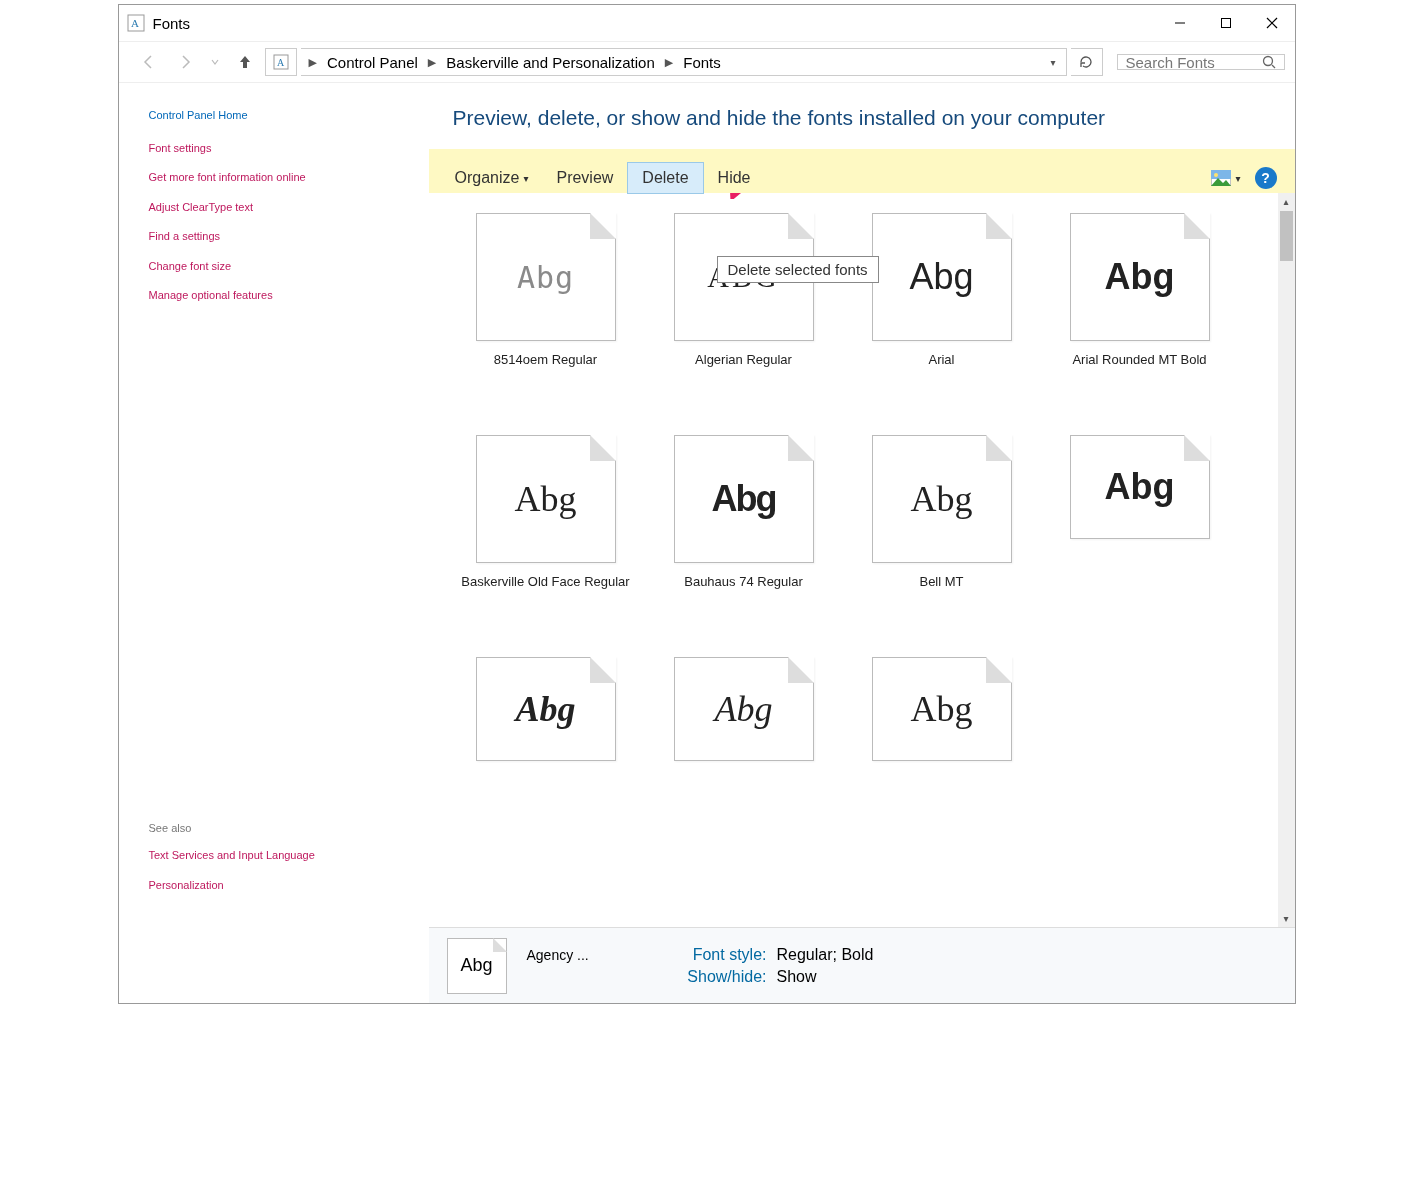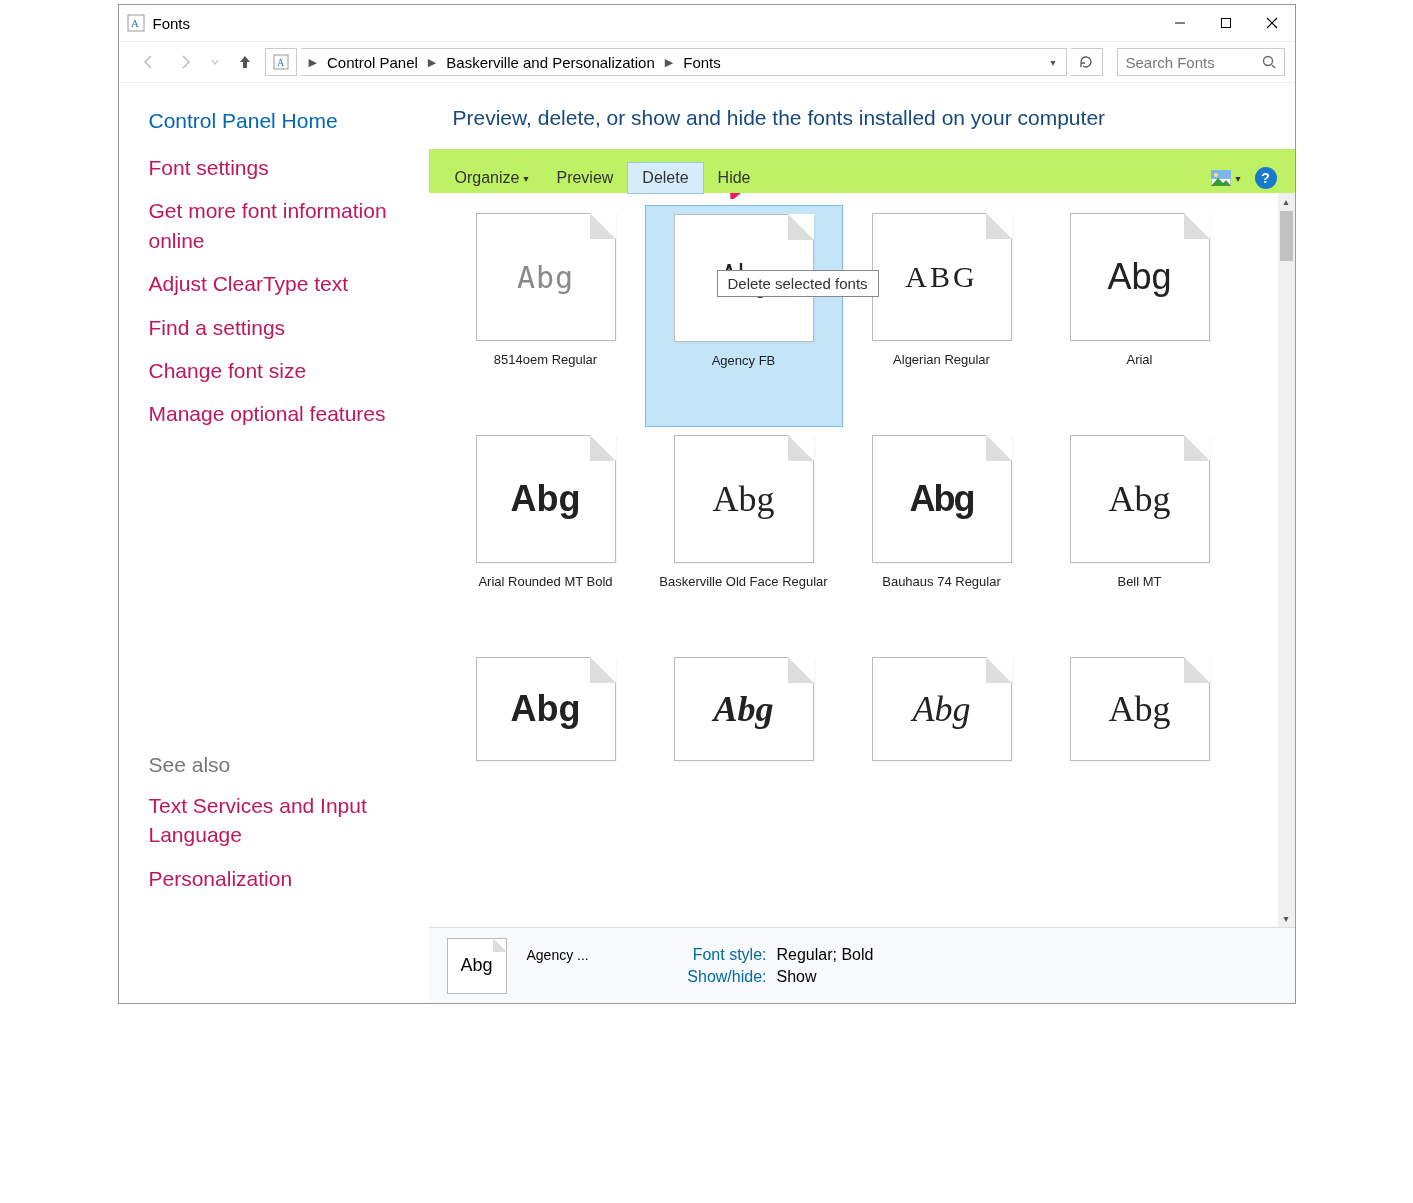--- a/index.html
+++ b/index.html
@@ -19,39 +19,39 @@
   
   .navbar { height: 42px; display: flex; align-items: center; padding: 0 10px 0 14px; gap: 4px; border-top: 1px solid #eee; border-bottom: 1px solid #eee; }
   .nav-arrow { width: 32px; height: 32px; display: flex; align-items: center; justify-content: center; color: #999; }
   .nav-up { width: 32px; height: 32px; display: flex; align-items: center; justify-content: center; }
   .addr-icon-box { width: 32px; height: 28px; display: flex; align-items: center; justify-content: center; border: 1px solid #ccc; }
   .address-bar { flex: 1; height: 28px; border: 1px solid #ccc; border-left: none; display: flex; align-items: center; padding: 0 4px; }
   .crumb { display: flex; align-items: center; height: 100%; padding: 0 6px; font-size: 15px; cursor: default; white-space: nowrap; }
   .crumb-arrow { color: #555; padding: 0 4px; font-size: 11px; }
   .addr-drop { margin-left: auto; padding: 0 6px; color: #555; font-size: 10px; }
   .refresh-btn { width: 32px; height: 28px; display: flex; align-items: center; justify-content: center; border: 1px solid #ccc; border-left: none; margin-right: 10px; }
-  .search-box { width: 168px; height: 28px; border: 1px solid #ccc; display: flex; align-items: center; padding: 0 8px; color: #777; font-size: 15px; justify-content: space-between; }
+  .search-box { width: 168px; height: 16px; border: 1px solid #ccc; display: flex; align-items: center; padding: 0 8px; color: #777; font-size: 15px; justify-content: space-between; }
 
   
   .body { display: flex; height: calc(100% - 36px - 42px - 76px); }
 
   
-  .sidebar { width: 310px; padding: 26px 28px 10px 30px; display: flex; flex-direction: column; font-size: 21px; }
+  .sidebar { width: 310px; padding: 26px 28px 10px 30px; display: flex; flex-direction: column; font-size: 11px; }
   .sidebar-top { flex: 1; }
   .sidebar-home { color: #0067b8; margin-bottom: 20px; cursor: default; }
   .sidebar-link { color: #be185d; margin-bottom: 14px; cursor: default; line-height: 1.4; }
   .sidebar-bottom { padding-bottom: 10px; }
   .see-also-label { color: #777; margin-bottom: 14px; }
 
   
   .main { flex: 1; display: flex; flex-direction: column; position: relative; }
   .main-header { padding: 20px 24px 16px 24px; color: #164a7c; font-size: 21px; line-height: 1.45; }
 
   
-  .toolbar { height: 44px; background: #bef264; display: flex; align-items: center; padding: 14px 18px 0 12px; font-size: 16px; color: #333; }
+  .toolbar { height: 44px; background: #fef9c3; display: flex; align-items: center; padding: 14px 18px 0 12px; font-size: 16px; color: #333; }
   .tb-btn { padding: 6px 14px; display: flex; align-items: center; gap: 4px; cursor: default; }
   .tb-btn.delete { border: 1px solid #9ac9e8; background: #d7ecfa; }
   .tb-right { margin-left: auto; display: flex; align-items: center; gap: 14px; }
   .view-icon { display: flex; align-items: center; gap: 4px; }
   .help-icon { width: 22px; height: 22px; border-radius: 50%; background: #1979ca; color: #fff; display: flex; align-items: center; justify-content: center; font-size: 14px; font-weight: bold; }
 
   
   .grid-wrap { flex: 1; overflow: hidden; position: relative; display: flex; }
   .grid { flex: 1; padding: 12px 10px 0 18px; display: flex; flex-wrap: wrap; align-content: flex-start; }
   .scrollbar { width: 17px; background: #f0f0f0; position: relative; }
@@ -80,21 +80,21 @@
   .thumb-text.serif { font-family: Georgia, serif; font-weight: normal; }
   .thumb-text.bh { font-family: Arial, sans-serif; font-weight: 900; letter-spacing: -2px; }
   .thumb-text.bold2 { font-weight: 900; }
   .thumb-text.serif2 { font-family: "Times New Roman", serif; font-weight: 900; font-style: italic; }
   .thumb-text.script { font-family: cursive; font-style: italic; }
   .font-cell.partial { height: 130px; }
   .font-cell.partial .font-thumb { height: 110px; }
   .font-label { text-align: center; font-size: 13px; line-height: 1.35; color: #222; }
 
   
-  .tooltip { position: absolute; left: 288px; top: 77px; background: #fff; border: 1px solid #888; padding: 4px 10px; font-size: 15px; color: #333; z-index: 50; }
+  .tooltip { position: absolute; left: 288px; top: 63px; background: #fff; border: 1px solid #888; padding: 4px 10px; font-size: 15px; color: #333; z-index: 50; }
 
   
   .arrow-anno { position: absolute; left: 300px; top: -124px; width: 70px; height: 130px; z-index: 40; pointer-events: none; }
 
   
   .footer { height: 76px; border-top: 1px solid #ddd; background: #f7f9fb; display: flex; padding: 8px 18px; align-items: center; gap: 20px; position:absolute; bottom:0; left:310px; right:0; }
   .footer-thumb { width: 60px; height: 56px; border: 1px solid #bbb; background: #fff; position: relative; display: flex; align-items: center; justify-content: center; font-size: 18px; }
   .footer-thumb-stack { position: absolute; inset: 0; border: 1px solid #bbb; background: #fff; transform: translate(-3px, 3px); z-index:-1;}
   .footer-thumb .cfold { position:absolute; top:-1px; right:-1px; width:14px; height:14px; }
   .footer-thumb .cfold::after { content:""; position:absolute; top:0; right:0; border-style:solid; border-width: 14px 0 0 14px; border-color: transparent transparent transparent #ddd;}
@@ -252,31 +252,20 @@
         <div class="grid" id="font-grid">
             <div class="font-cell">
               <div class="font-thumb">
                 <div class="page-bg">
                   <div class="corner-fold"></div>
                 </div>
                 <div class="thumb-text raster">Abg</div>
               </div>
               <div class="font-label">8514oem Regular</div>
             </div>
-            <div class="font-cell selected">
-              <div class="font-thumb">
-                <div class="page-bg3"></div>
-                <div class="page-bg2"></div>
-                <div class="page-bg">
-                  <div class="corner-fold"></div>
-                </div>
-                <div class="thumb-text narrow">Abg</div>
-              </div>
-              <div class="font-label">Agency FB</div>
-            </div>
             <div class="font-cell">
               <div class="font-thumb">
                 <div class="page-bg">
                   <div class="corner-fold"></div>
                 </div>
                 <div class="thumb-text fancy">ABG</div>
               </div>
               <div class="font-label">Algerian Regular</div>
             </div>
             <div class="font-cell">

